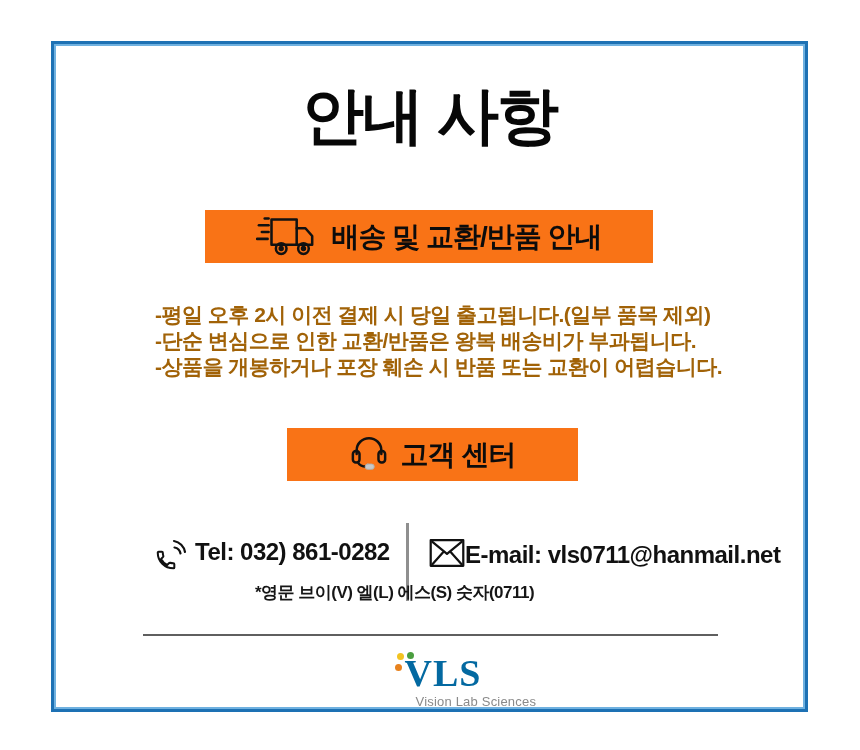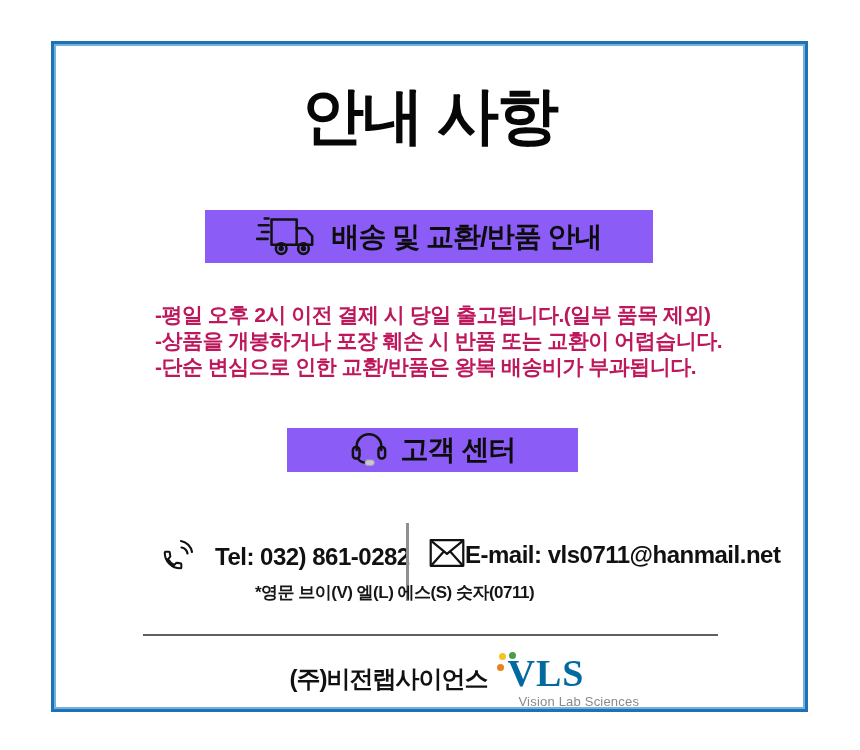--- a/index.html
+++ b/index.html
@@ -30,42 +30,42 @@
     position: absolute; left: 0; right: 0; top: 40px;
     text-align: center;
     font-size: 62px; font-weight: 900;
     letter-spacing: -2px;
     line-height: 64px;
     color: #070707;
   }
 
   .section-header {
     position: absolute;
-    background: #8b5cf6;
+    background: #f97316;
     display: flex; align-items: center; justify-content: center;
     gap: 13px;
     box-sizing: border-box;
   }
   .ship-header { left: 151px; top: 166px; width: 448px; height: 53px; }
-  .cust-header { left: 233px; top: 384px; width: 291px; height: 44px; }
+  .cust-header { left: 233px; top: 384px; width: 291px; height: 53px; }
   .section-header .hdr-label {
     font-size: 28px; font-weight: 800; letter-spacing: -1px; color: #0c0c0c;
     white-space: nowrap;
   }
 
   .body-text {
     position: absolute; left: 101px; top: 258px;
     font-size: 21px; font-weight: 700; letter-spacing: -0.5px;
-    line-height: 26px; color: #be185d;
+    line-height: 26px; color: #a16207;
     white-space: nowrap;
   }
 
   .tel-row {
-    position: absolute; left: 106px; top: 494px; height: 38px;
-    display: flex; align-items: center; gap: 21px;
+    position: absolute; left: 99px; top: 494px; height: 38px;
+    display: flex; gap: 8px;
   }
   .email-row {
     position: absolute; left: 375px; top: 493px; height: 36px;
     display: flex; align-items: center; 
   }
   .contact-text { font-size: 24px; font-weight: 700; letter-spacing: -0.5px; white-space: nowrap; }
 
   .contact-divider {
     position: absolute; left: 352px; top: 479px;
     width: 3px; height: 78px; background: #8f8f8f;
@@ -133,22 +133,22 @@
           <circle cx="26" cy="37" r="1.5" fill="#111111"></circle>
           <circle cx="49" cy="37" r="5.5"></circle>
           <circle cx="49" cy="37" r="1.5" fill="#111111"></circle>
         </svg>
       </span>
       <span class="hdr-label">배송 및 교환/반품 안내</span>
     </div>
 
     <div class="body-text">
       <div>-평일 오후 2시 이전 결제 시 당일 출고됩니다.(일부 품목 제외)</div>
+      <div>-단순 변심으로 인한 교환/반품은 왕복 배송비가 부과됩니다.</div>
       <div>-상품을 개봉하거나 포장 훼손 시 반품 또는 교환이 어렵습니다.</div>
-      <div>-단순 변심으로 인한 교환/반품은 왕복 배송비가 부과됩니다.</div>
     </div>
 
     <div class="section-header cust-header">
       <span class="icon-svg">
         <svg width="38" height="37" viewBox="0 0 40 39" fill="none" stroke="#111111" stroke-width="2.6" stroke-linecap="round" stroke-linejoin="round">
           <path d="M7 21 v-4 a13 12.5 0 0 1 26 0 v4"></path>
           <rect x="3" y="18" width="7" height="12" rx="3.2"></rect>
           <rect x="30" y="18" width="7" height="12" rx="3.2"></rect>
           <path d="M8.5 30 c1.5 3.2 4.5 4.3 8.5 4.3"></path>
           <rect x="16" y="31.7" width="9.5" height="5.5" rx="2.7" fill="#c9c9c9" stroke="#b0b0b0" stroke-width="1"></rect>
@@ -180,21 +180,20 @@
         </svg>
       </span>
       <span class="contact-text">E-mail: vls0711@hanmail.net</span>
     </div>
 
     <div class="email-note">*영문 브이(V) 엘(L) 에스(S) 숫자(0711)</div>
 
     <div class="footer-hr"></div>
 
     <div class="footer-row">
-      <span class="company-name">(주)비전랩사이언스</span>
       <span class="vls-logo">
         <span class="vls-dot yellow"></span>
         <span class="vls-dot green"></span>
         <span class="vls-dot orange"></span>
         <span class="vls-text">VLS</span>
         <span class="vls-subtext">Vision Lab Sciences</span>
       </span>
     </div>
 
   </div>

